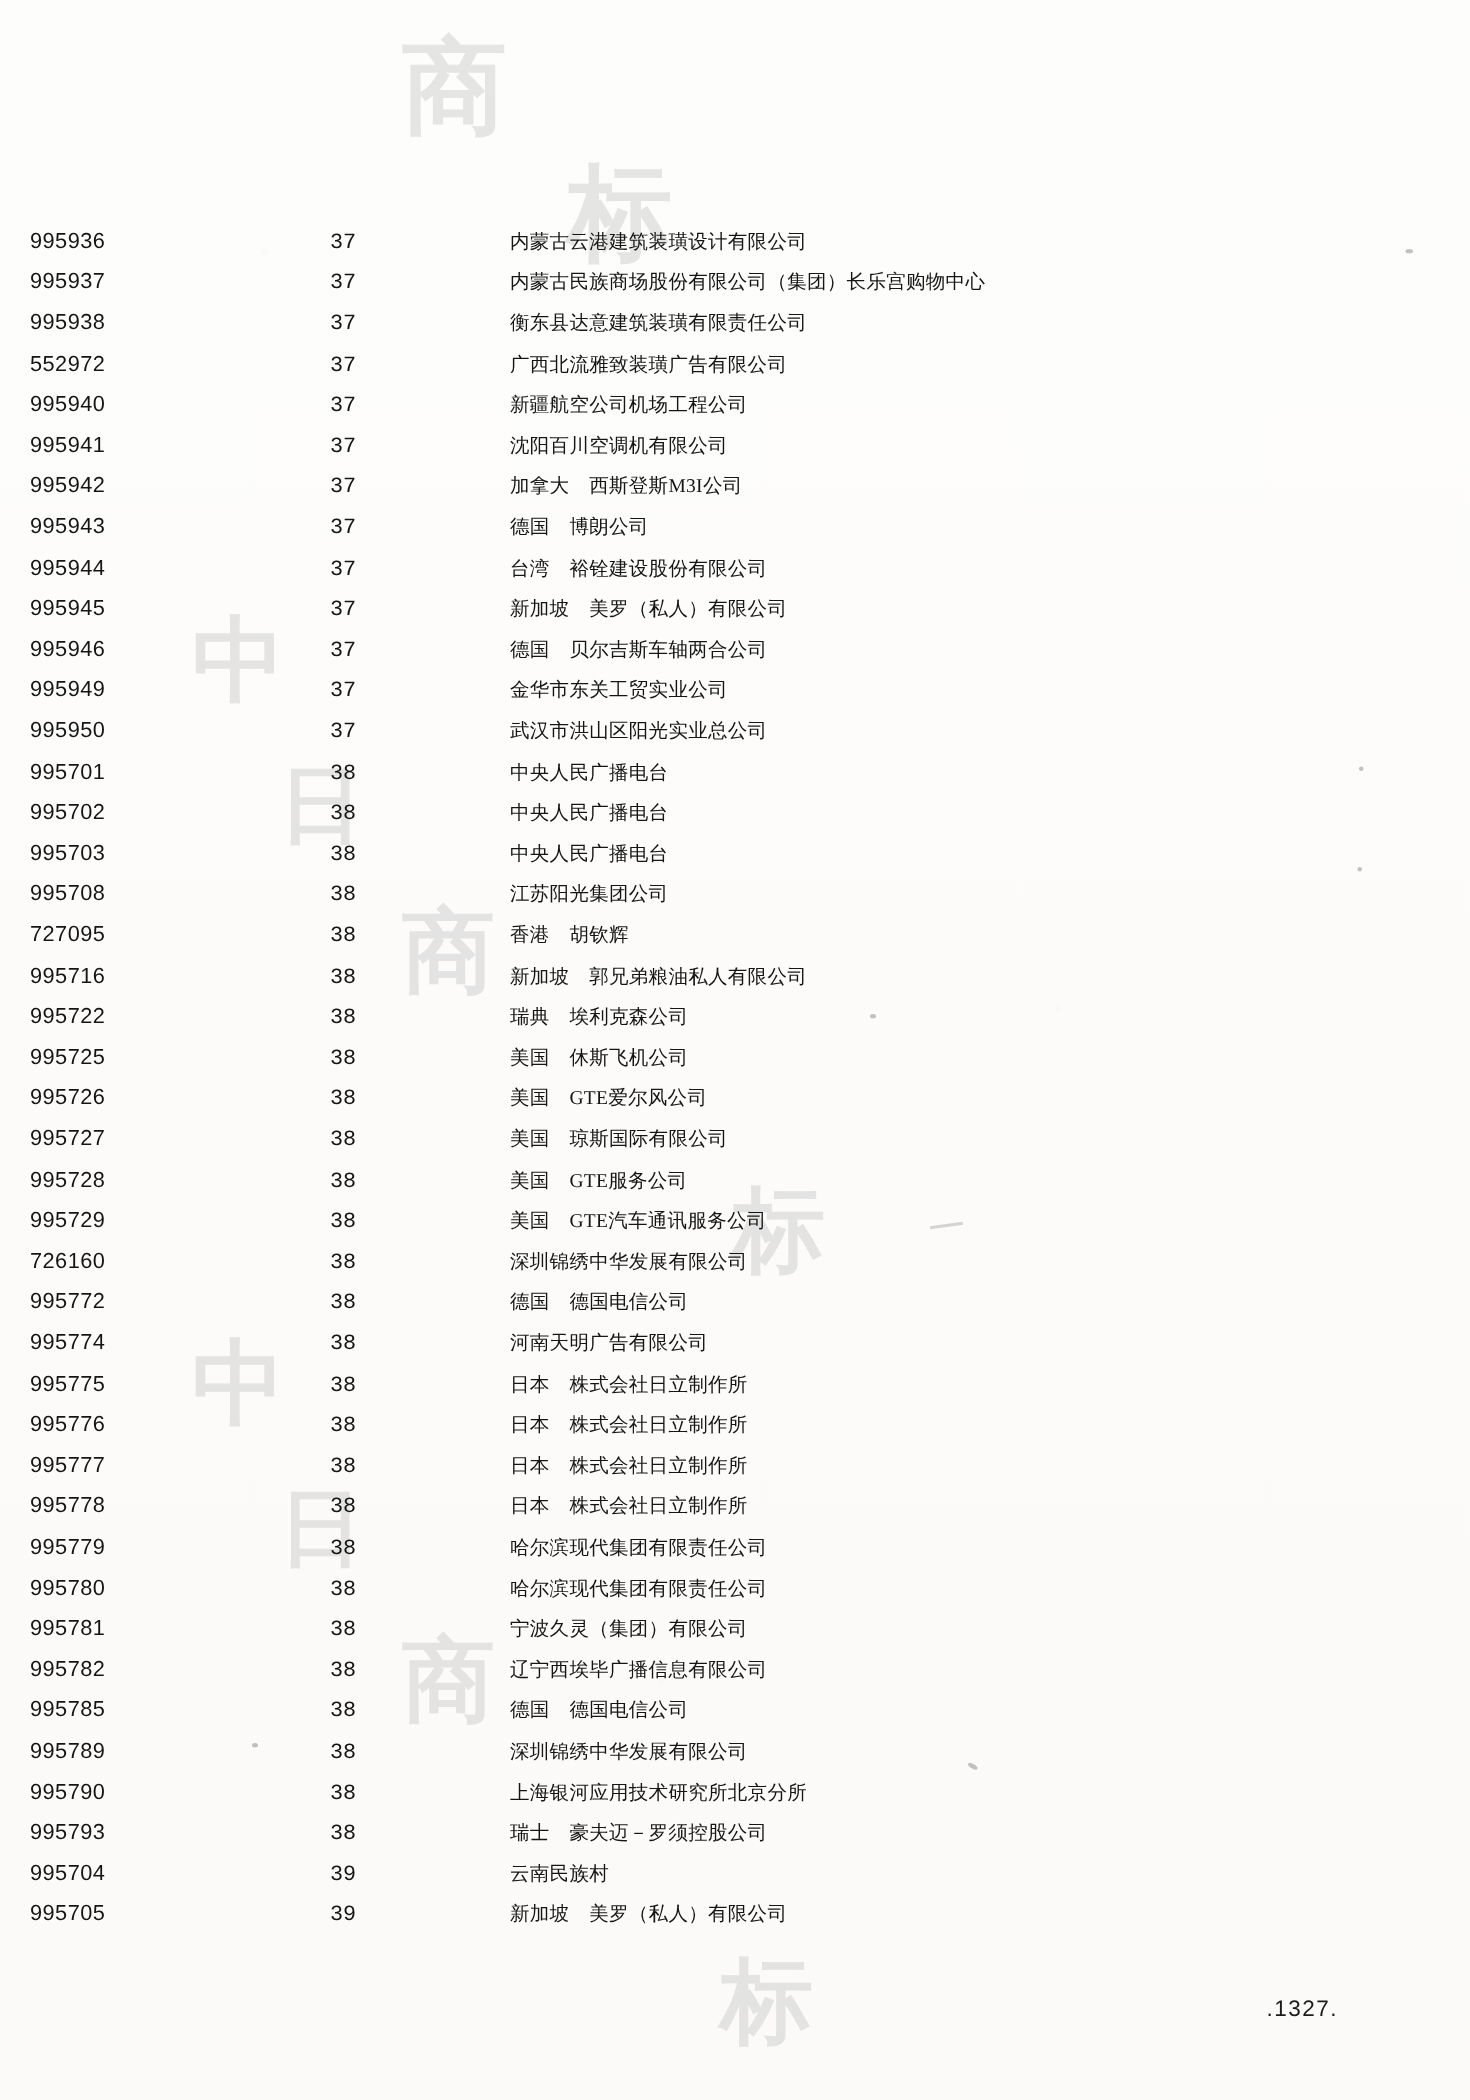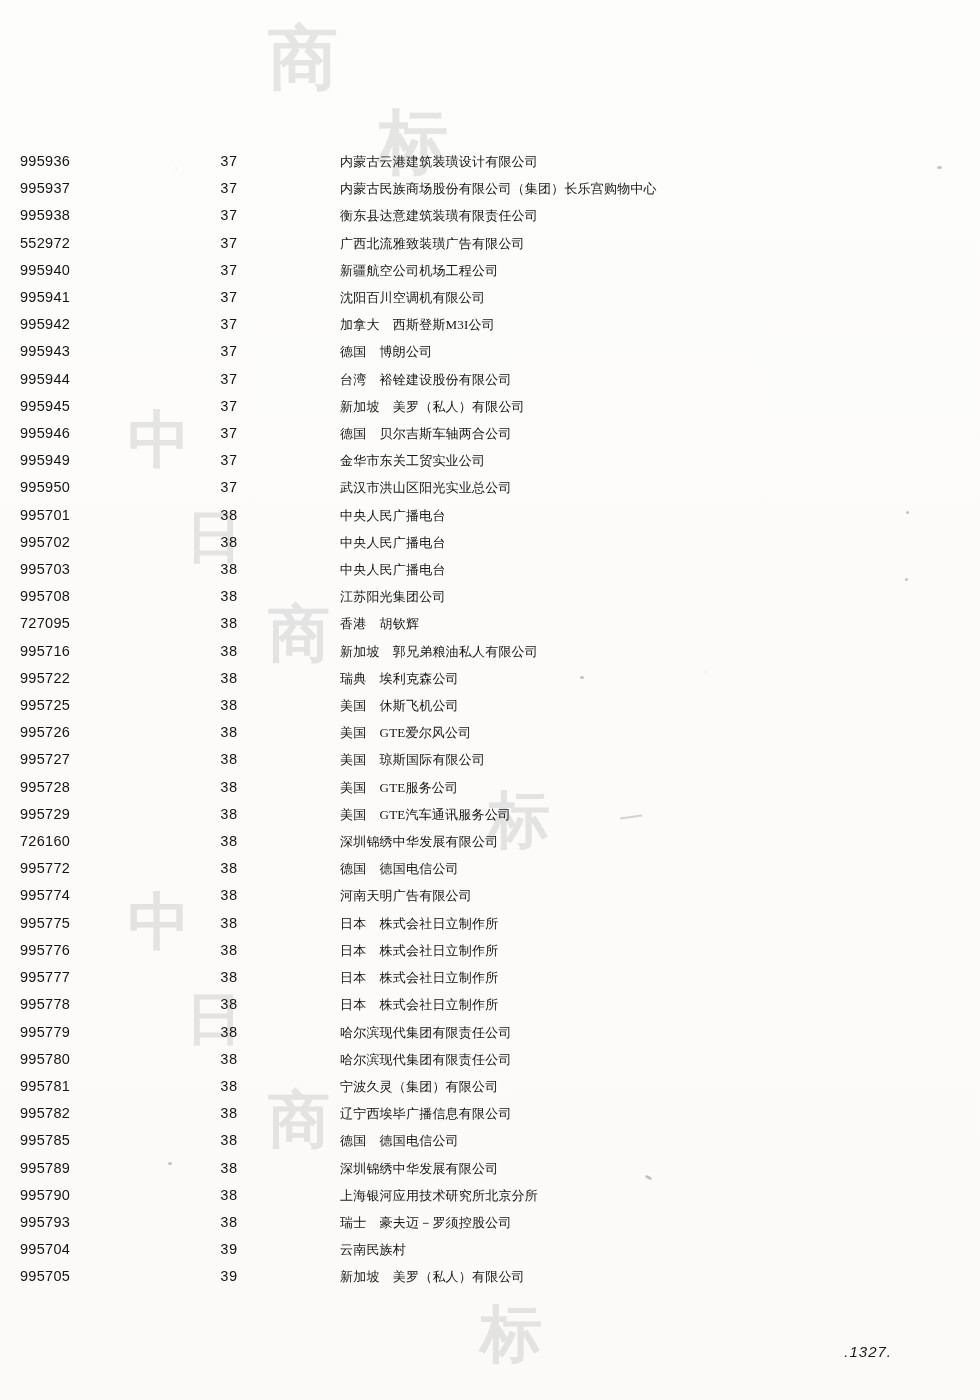--- a/index.html
+++ b/index.html
@@ -75,26 +75,25 @@
     padding-left: 35px;
     font-family: "Liberation Serif", "DejaVu Serif", serif;
     font-size: 13px;
     color: #101010;
     letter-spacing: 0.2px;
     white-space: pre;
   }
   .page-number {
     position: absolute;
     right: 88px;
-    bottom: 40px;
+    bottom: 52px;
     font-family: "Liberation Sans", sans-serif;
     font-size: 15px;
     color: #1b1b1b;
     letter-spacing: 1px;
-    font-style: italic;
   }
   
   .speck {
     position: absolute;
     background: rgba(60,60,60,0.30);
     border-radius: 50%;
     pointer-events: none;
   }
   .streak {
     position: absolute;

